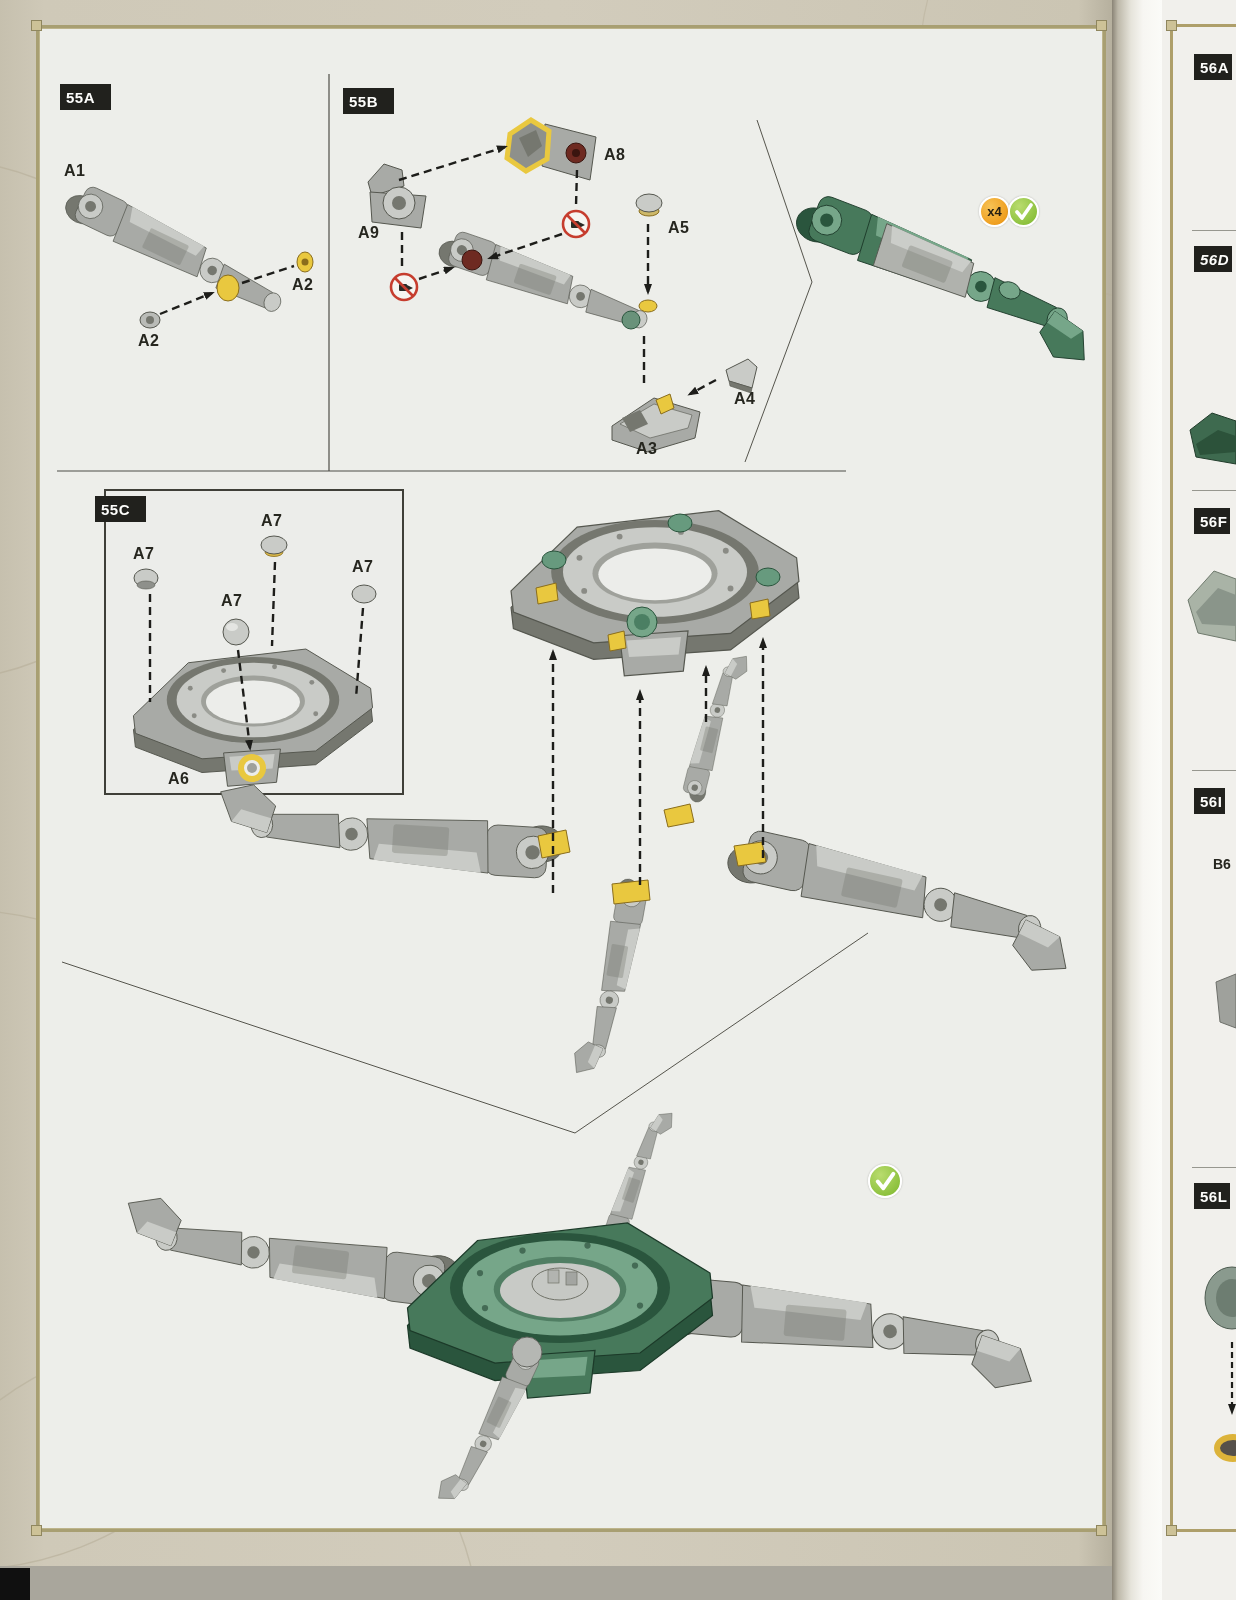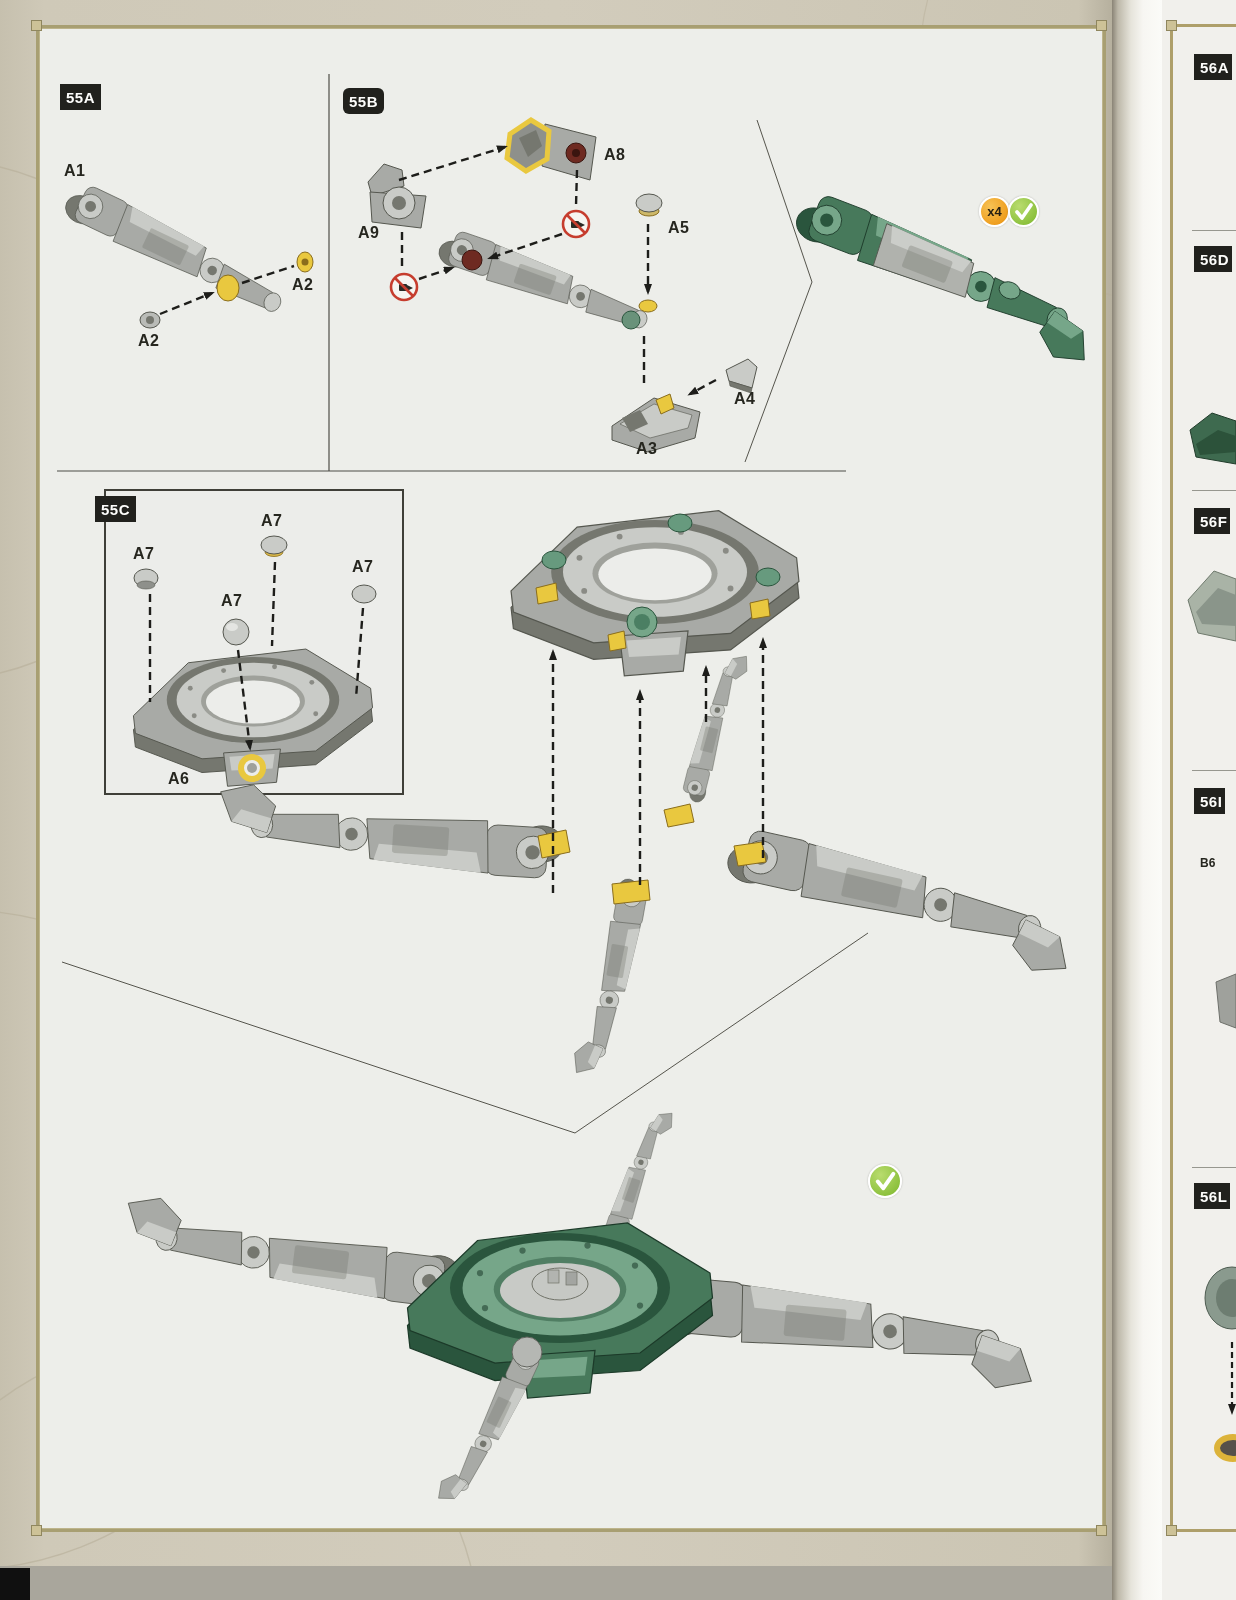--- a/index.html
+++ b/index.html
@@ -16,21 +16,21 @@
   .corner{position:absolute;width:9px;height:9px;background:#cdc297;border:1px solid #8f865e;z-index:2;}
   .scan-bottom{position:absolute;left:0;top:1566px;width:1112px;height:34px;background:#a9a69c;z-index:2;}
   .scan-corner{position:absolute;left:0;top:1568px;width:30px;height:32px;background:#101010;z-index:3;}
 
   .page-title{position:absolute;left:36px;top:42px;width:1070px;text-align:center;z-index:3;
               font-family:"Liberation Serif",serif;font-variant:small-caps;font-weight:bold;
               font-size:23px;letter-spacing:1px;color:#3a392f;}
 
   
   .step-badge{position:absolute;z-index:4;background:#21211d;color:#fdfdfb;
-              font-weight:bold;font-size:15px;line-height:1;padding:6px 6px 5px 6px;
+              font-weight:bold;font-size:15px;line-height:1;padding:6px 16px 5px 6px;
               letter-spacing:.5px;}
   
   .plabel{position:absolute;z-index:4;font-weight:bold;font-size:16px;color:#26261f;letter-spacing:.5px;}
 
   .inset-box{position:absolute;left:104px;top:489px;width:296px;height:302px;
              border:2px solid #3f3f38;z-index:1;background:#ecedea;}
 
   .art{position:absolute;left:0;top:0;z-index:2;pointer-events:none;}
 
   
@@ -48,21 +48,21 @@
           background:linear-gradient(90deg,#8a8476 0,#bdb8a9 12%,#e6e4db 38%,#f7f6f2 62%,#fbfbf8 100%);}
 
   
   .page-right{position:absolute;left:1162px;top:0;width:74px;height:1600px;background:#f1f0ec;z-index:2;overflow:hidden;}
   .rframe{position:absolute;left:8px;top:24px;width:80px;height:1508px;
           border-left:3px solid #ae9f6a;border-top:3px solid #ae9f6a;border-bottom:3px solid #ae9f6a;box-sizing:border-box;}
   .rcorner{position:absolute;width:9px;height:9px;background:#cdc297;border:1px solid #8f865e;}
   .rdiv{position:absolute;left:30px;width:44px;height:1px;background:#97978f;}
   .rbadge{position:absolute;left:32px;background:#21211d;color:#fdfdfb;font-weight:bold;
           font-size:15px;line-height:1;padding:6px 3px 5px 6px;letter-spacing:.5px;}
-  .rlabel{position:absolute;left:38px;font-weight:bold;font-size:12px;color:#26261f;}
+  .rlabel{position:absolute;left:51px;font-weight:bold;font-size:14px;color:#26261f;}
   .rart{position:absolute;left:0;top:0;}
 
   
   .thin{stroke:#4d4d46;stroke-width:1.2;fill:none;}
   .vline{stroke:#55544c;stroke-width:1;fill:none;}
   .dash{stroke:#1d1d1a;stroke-width:2.4;stroke-dasharray:8 5;fill:none;}
   .rdash{stroke:#1d1d1a;stroke-width:2.2;stroke-dasharray:6 4;fill:none;}
   .pal-gray{--m:#a8aaa6;--l:#c9cbc7;--d:#75776f;--s:#55574f;--h:#ecedea;}
   .pal-green{--m:#47795b;--l:#76a689;--d:#2a553d;--s:#1c3a29;--h:#c8cac6;}
   .ytab{fill:#e9c83f;stroke:#8a6d1c;stroke-width:1;}
@@ -271,21 +271,21 @@
       <use href="#ringplate" class="pal-green" transform="translate(560,1288) scale(1.25)"></use>
       <ellipse cx="560" cy="1284" rx="28" ry="16" fill="#c6c8c4" stroke="#707268"></ellipse>
       <rect x="548" y="1270" width="11" height="13" fill="#b2b4b0" stroke="#707268" stroke-width=".7"></rect>
       <rect x="566" y="1272" width="11" height="13" fill="#a3a5a1" stroke="#707268" stroke-width=".7"></rect>
       <use href="#legfull" class="pal-gray" transform="translate(530,1350) rotate(115) scale(0.46)"></use>
       <circle cx="527" cy="1352" r="15" fill="#b5b7b3" stroke="#62645e"></circle>
     </g>
   </svg>
 
   <div class="step-badge" style="left:60px;top:84px;">55A</div>
-  <div class="step-badge" style="left:343px;top:88px;border-radius:6px;">55B</div>
+  <div class="step-badge" style="left:343px;top:88px;">55B</div>
   <div class="step-badge" style="left:60px;top:496px;margin-left:35px;">55C</div>
 
   <div class="plabel" style="left:64px;top:162px;">A1</div>
   <div class="plabel" style="left:292px;top:276px;">A2</div>
   <div class="plabel" style="left:138px;top:332px;">A2</div>
   <div class="plabel" style="left:358px;top:224px;">A9</div>
   <div class="plabel" style="left:604px;top:146px;">A8</div>
   <div class="plabel" style="left:668px;top:202px;margin-top:17px;">A5</div>
   <div class="plabel" style="left:636px;top:440px;">A3</div>
   <div class="plabel" style="left:734px;top:390px;">A4</div>
@@ -330,20 +330,20 @@
         </marker>
       </defs>
     </svg>
 
     <div class="rdiv" style="top:230px;"></div>
     <div class="rdiv" style="top:490px;"></div>
     <div class="rdiv" style="top:770px;"></div>
     <div class="rdiv" style="top:1167px;"></div>
 
     <div class="rbadge" style="top:54px;">56A</div>
-    <div class="rbadge" style="top:246px;">56D</div>
+    <div class="rbadge" style="top:246px;font-style:italic;">56D</div>
     <div class="rbadge" style="top:508px;">56F</div>
     <div class="rbadge" style="top:788px;">56I</div>
     <div class="rbadge" style="top:1183px;">56L</div>
     <div class="rlabel" style="top:856px;">B6</div>
   </div>
 
 </div>
 
 </body></html>

